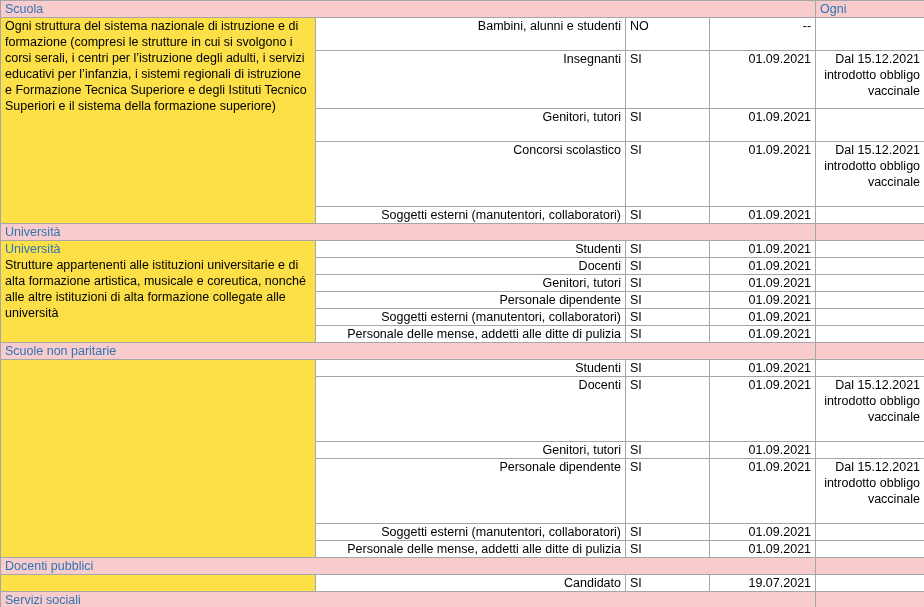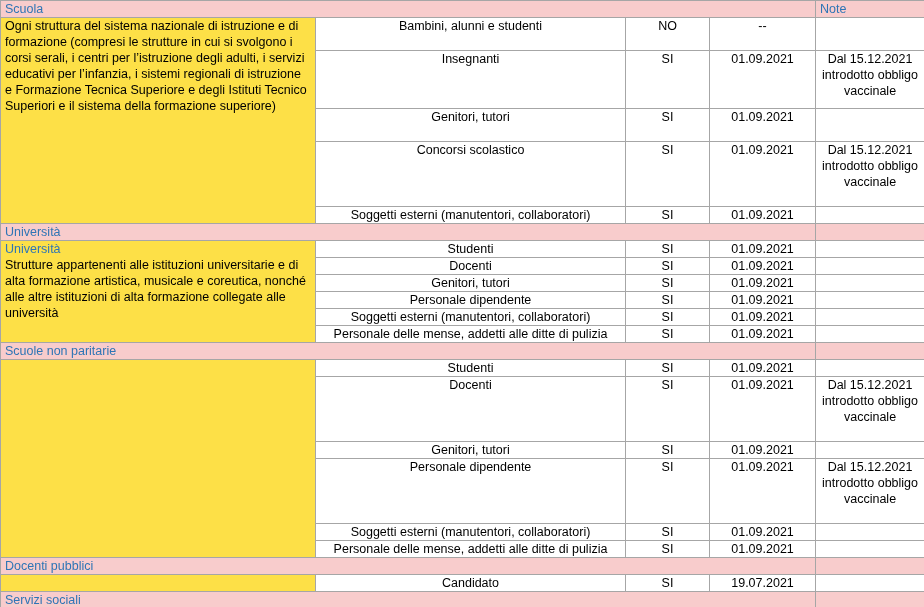--- a/index.html
+++ b/index.html
@@ -37,42 +37,42 @@
     height: 16px;
     margin-top: 36px;
   }
   td.desc {
     background: #fde047;
   }
   .desc-title {
     color: var(--section-text, #2E75B6);
   }
   td.required {
-    text-align: center;
+    text-align: left;
   }
   td.date, td.note, td.who {
-    text-align: center;
+    text-align: right;
   }
 </style>
 </head>
 <body>
 
 <div class="page">
   <table class="tbl">
     <colgroup>
       <col style="width:315px">
       <col style="width:310px">
       <col style="width:84px">
       <col style="width:106px">
       <col style="width:109px">
     </colgroup>
     <tbody>
         <tr class="sec">
           <td class="sec-label" colspan="4">Scuola</td>
-          <td class="sec-note">Note</td>
+          <td class="sec-note">Ogni</td>
         </tr>
         <tr style="height: 33px;">
           <td class="desc" rowspan="5">
             <div class="desc-text">Ogni struttura del sistema nazionale di istruzione e di formazione (compresi le strutture in cui si svolgono i corsi serali, i centri per l’istruzione degli adulti, i servizi educativi per l’infanzia, i sistemi regionali di istruzione e Formazione Tecnica Superiore e degli Istituti Tecnico Superiori e il sistema della formazione superiore)</div>
           </td>
           <td class="who">Bambini, alunni e studenti</td>
           <td class="required">NO</td>
           <td class="date">--</td>
           <td class="note"></td>
         </tr>

